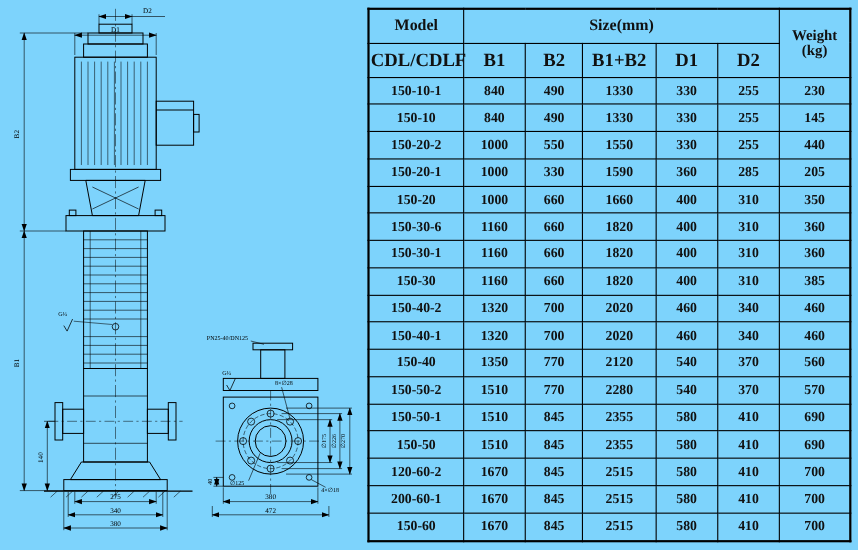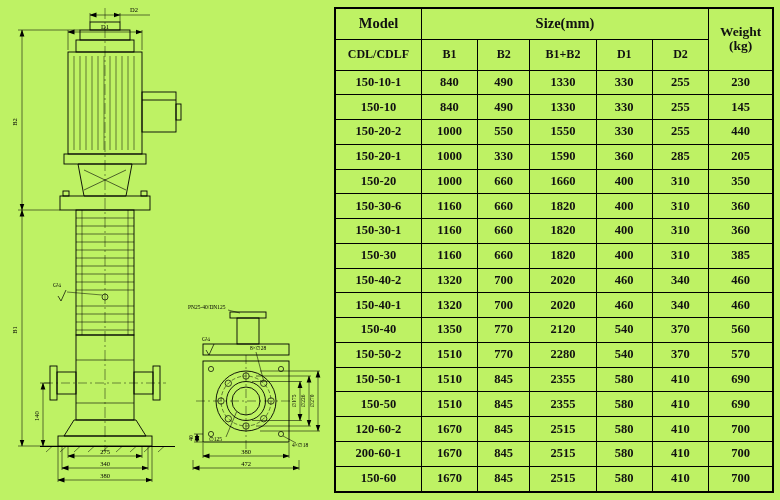--- a/index.html
+++ b/index.html
@@ -1,37 +1,37 @@
 <!DOCTYPE html>
 <html><head>
 <meta charset="utf-8">
 <style>
   * { margin:0; padding:0; box-sizing:border-box; }
   html,body { background:#ffffff; }
   body {
     width:780px; height:500px; overflow:hidden;
     font-family:"Liberation Serif", serif; color:#111;
   }
-  .page { display:flex; width:780px; height:500px; background:#bef264; }
+  .page { display:flex; width:780px; height:500px; background:#7dd3fc; }
   .drawing-pane { width:334px; height:500px; flex:0 0 334px; }
   .table-pane { flex:1; padding:7px 6px 7px 0; }
 
   table.dim-table {
     width:440px; height:486px;
     border-collapse:collapse; table-layout:fixed;
     border:2px solid #000;
   }
   .dim-table th, .dim-table td {
     border:1px solid #000;
     text-align:center; vertical-align:middle;
     font-weight:bold; line-height:1.05;
     padding:0 1px;
   }
   .dim-table th.h1 { font-size:14.5px; height:31px; }
-  .dim-table tr.hdr2 th { font-size:12px; height:31px;margin-left:20px; }
+  .dim-table tr.hdr2 th { font-size:17px; height:31px;margin-left:20px; }
   .dim-table td { font-size:12.5px; }
   .dim-table th.weight div { font-size:13.5px; }
 
   svg text { fill:#000; stroke:none; font-family:"Liberation Serif", serif; }
   .dimtxt { font-size:6.5px; }
   .smalltxt { font-size:5.5px; }
 </style>
 </head>
 <body>
 

